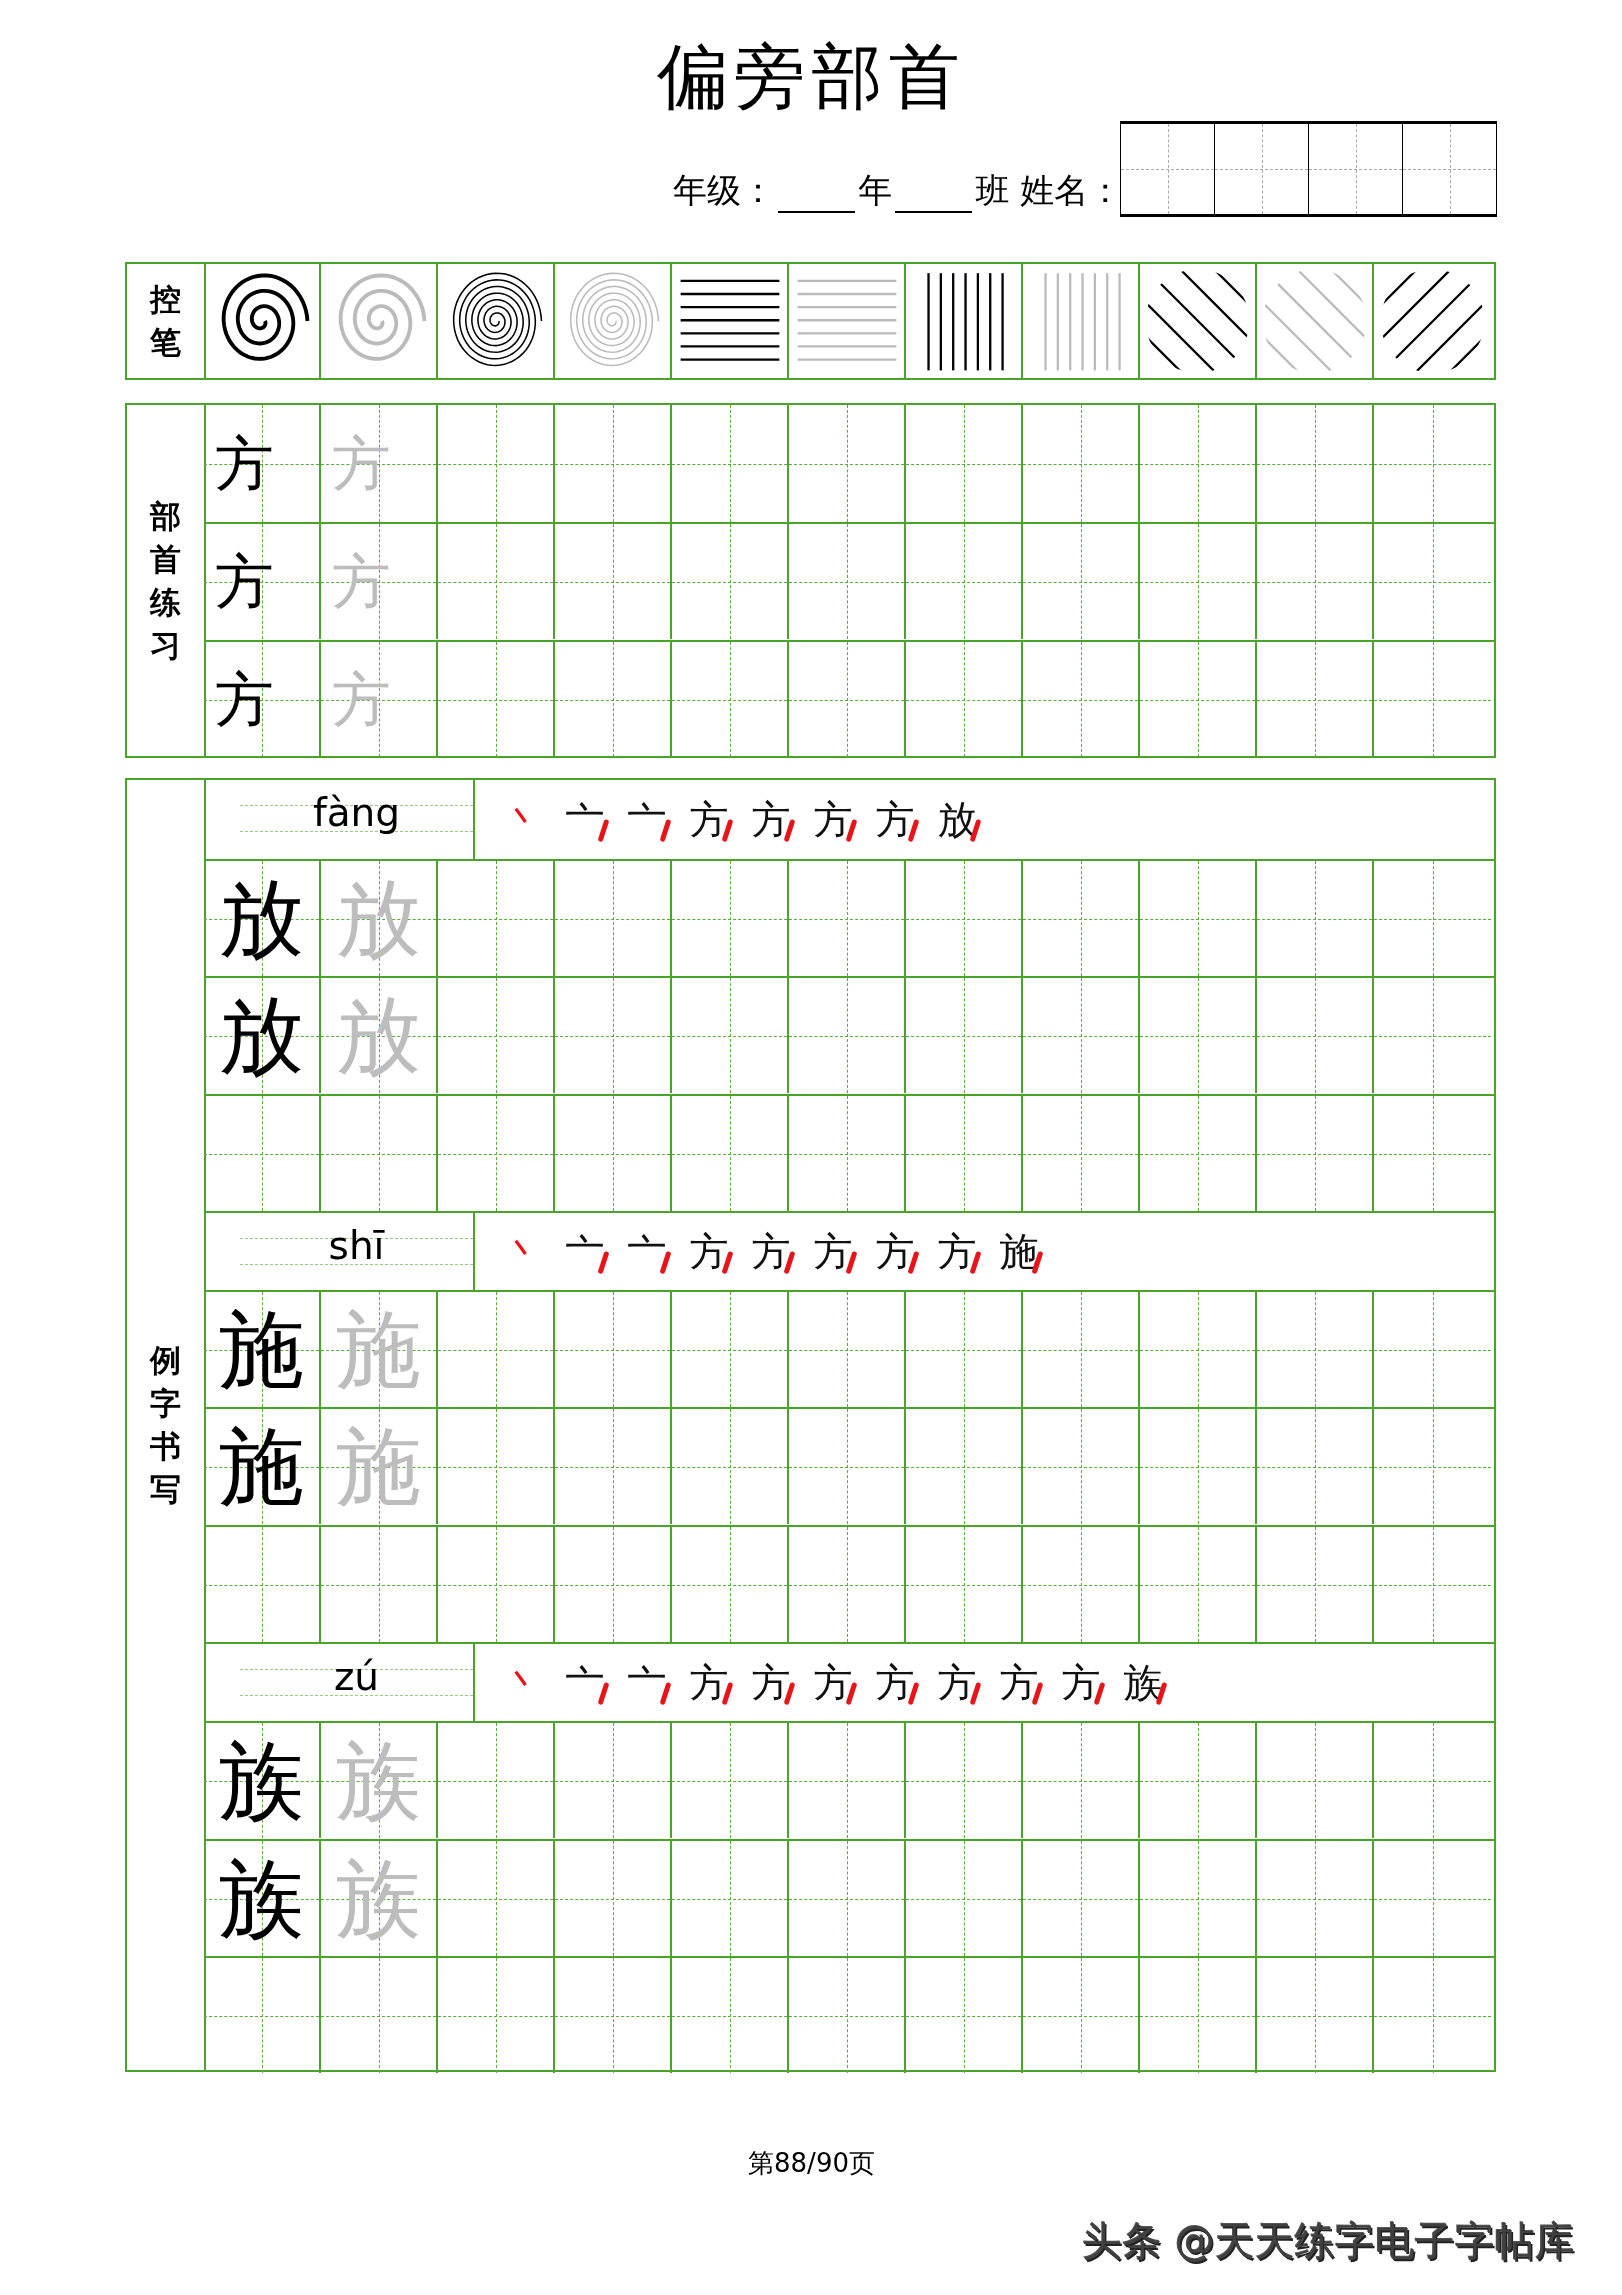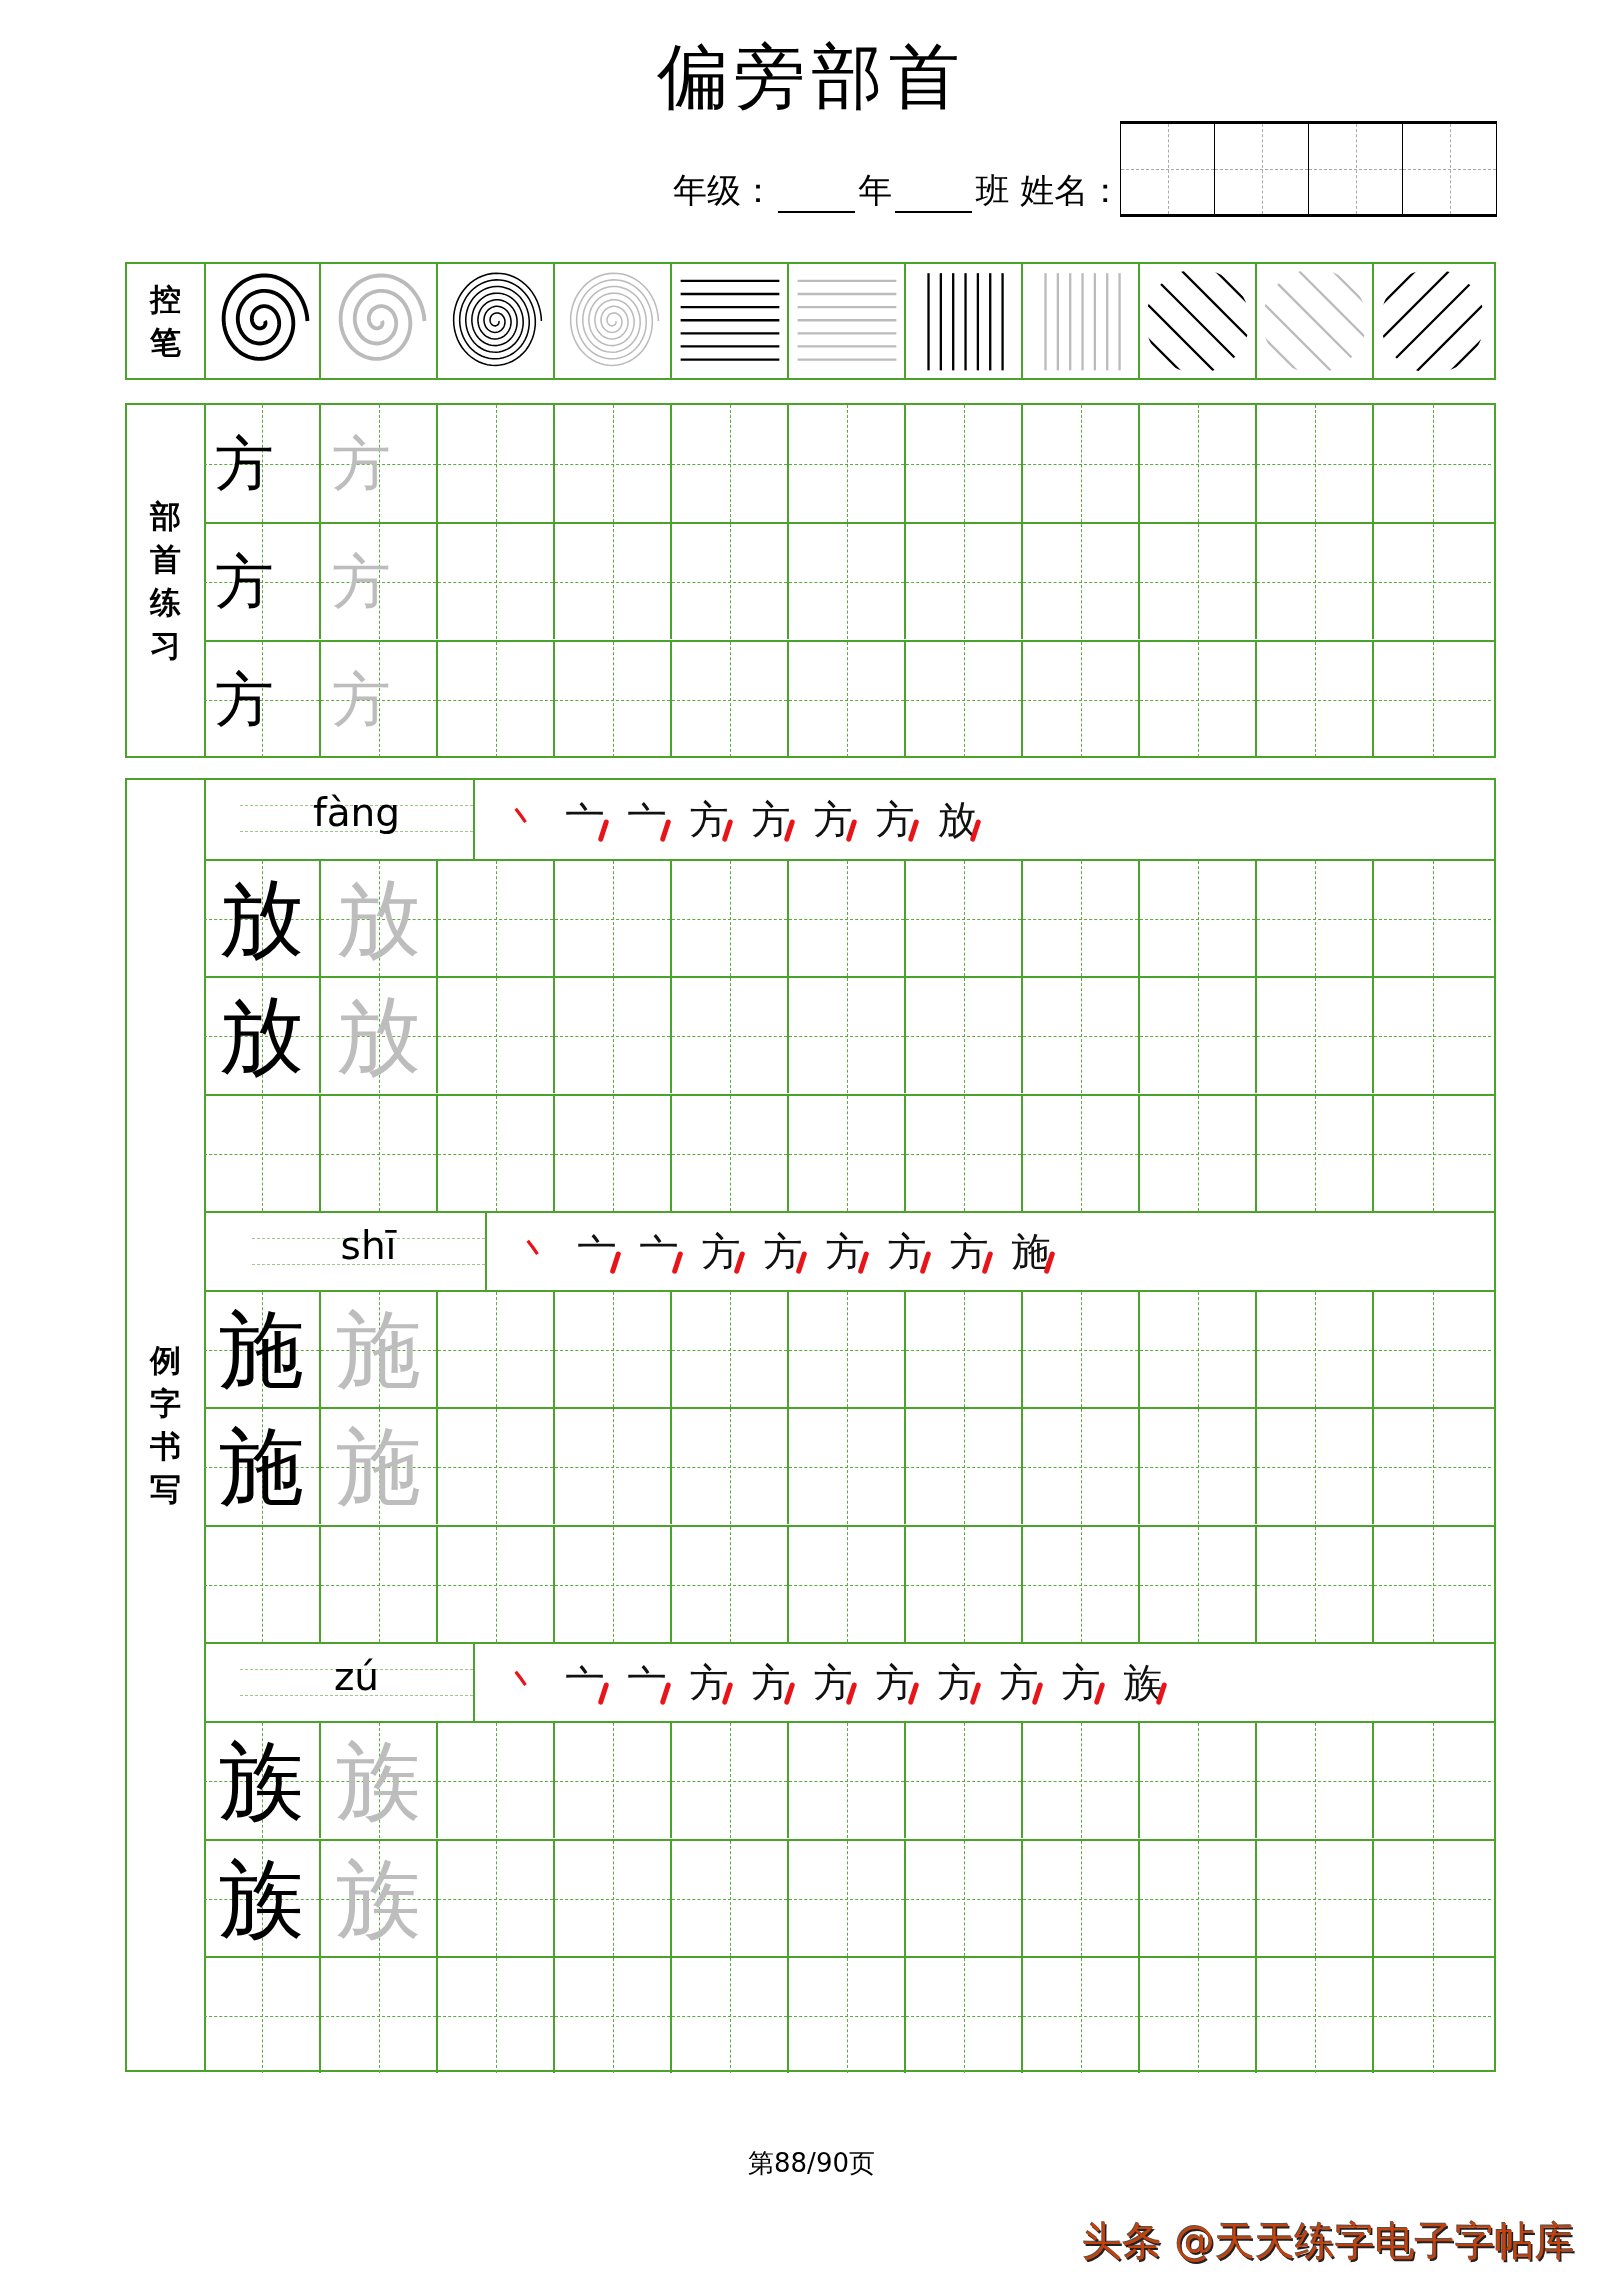--- a/index.html
+++ b/index.html
@@ -50,21 +50,21 @@
   .pinyin-box .l2 { position:absolute; left:0; right:0; top:51px; border-top:1.5px dashed #9cc88a; }
   .pinyin-box .py { position:absolute; left:0; right:0; top:6.2px; text-align:center; font-family:"DejaVu Sans", sans-serif;
                     font-size:39px; line-height:54px; }
   .strokes { flex:1; display:flex; align-items:center; padding-left:17px; }
   .stroke { width:62px; height:54px; position:relative; font-size:39px; line-height:54px; text-align:center; font-family:"DejaVu Serif", serif; }
   .stroke .base { color:#111; }
   .stroke .new { position:absolute; right:10.8px; bottom:4.6px; width:4.6px; height:23px; background:#e8141a; transform:rotate(18deg); border-radius:2.3px; }
   .stroke.red .base { color:#e8141a; }
 
   #page-num { left:0; width:1623px; top:2146px; text-align:center; font-size:26px; font-family:"DejaVu Sans", sans-serif; line-height:34px; }
-  #watermark { left:1082px; top:2217px; font-size:40px; line-height:49px; color:#c2410c; font-family:"DejaVu Sans", sans-serif;
+  #watermark { left:1082px; top:2217px; font-size:40px; line-height:49px; color:#404040; font-family:"DejaVu Sans", sans-serif;
                text-shadow:1.5px 2.3px 0 #222, -0.8px -0.8px 0 #555; white-space:nowrap; }
 </style>
 </head>
 <body>
 
 <div id="title" class="abs">偏旁部首</div>
 
 <div id="grade-line" class="abs">
   <span>年级：</span><span class="blank"></span><span>年</span><span class="blank"></span><span>班</span>&nbsp;<span>姓名：</span>
 </div>
@@ -509,21 +509,21 @@
         </div>
         <div class="cell">
           <div class="dv"></div>
           <div class="dh"></div>
         </div>
         <div class="cell">
           <div class="dv"></div>
           <div class="dh"></div>
         </div>
       </div>
-      <div class="pinyin-row" style="top: 431px; padding-left: 12px;">
+      <div class="pinyin-row" style="top: 431px;">
         <div class="pinyin-box">
           <div class="l1"></div>
           <div class="l2"></div>
           <div class="py">shī</div>
         </div>
         <div class="strokes">
           <div class="stroke red"><span class="base">丶</span></div>
           <div class="stroke"><span class="base">亠</span><span class="new"></span></div>
           <div class="stroke"><span class="base">亠</span><span class="new"></span></div>
           <div class="stroke"><span class="base">方</span><span class="new"></span></div>

